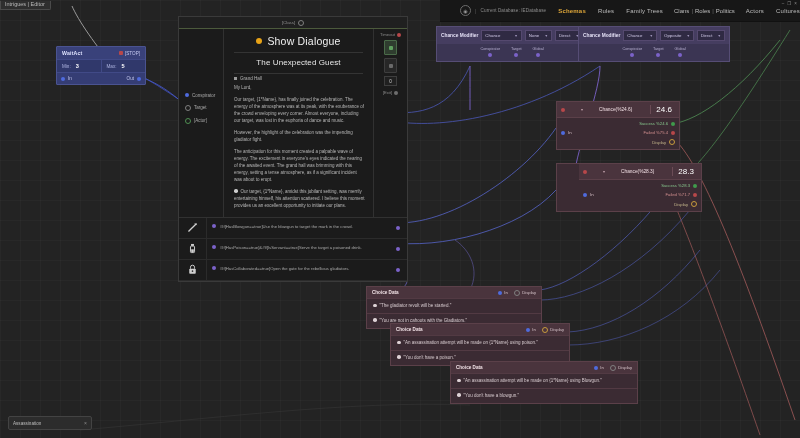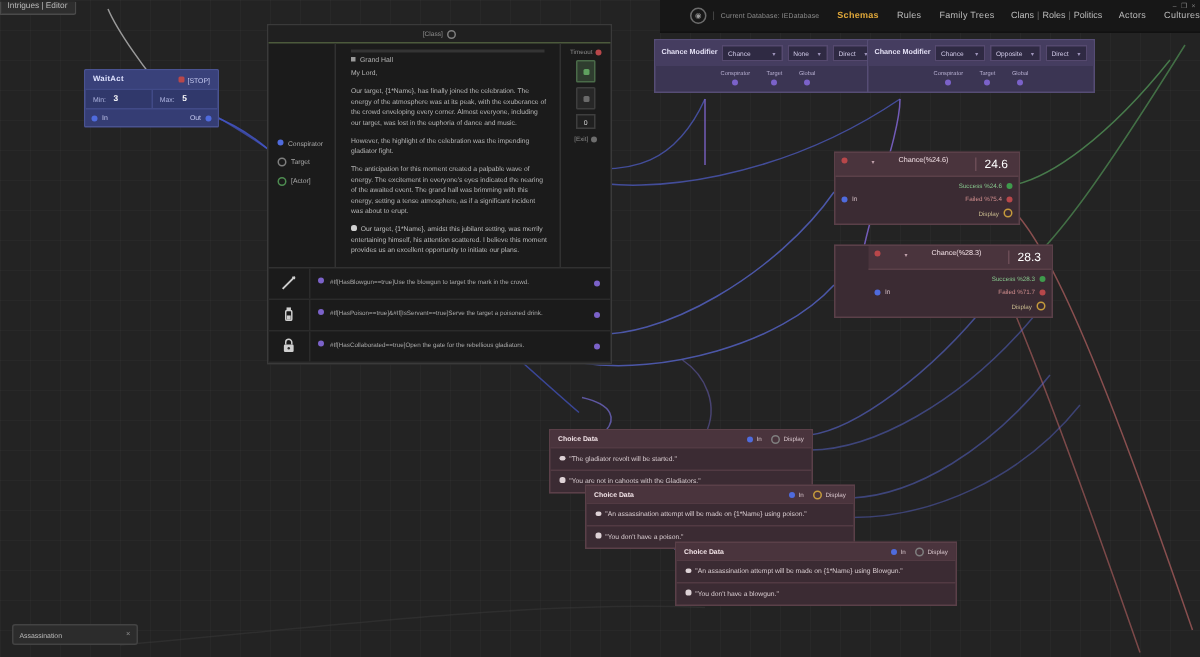--- a/index.html
+++ b/index.html
@@ -128,21 +128,21 @@
   .cmod .dd.w1{width:44px;}
   .cmod .dd.w2{width:26px;}
   .cmod .dd.w3{width:22px;}
   .cmod .dd .ar{font-size:3.6px;color:#9e94bb;}
   .cmod .pins{display:flex;justify-content:center;gap:11px;padding:3px 0 4px;}
   .cmod .pc{display:flex;flex-direction:column;align-items:center;gap:2px;}
   .cmod .pc .l{font-size:3.8px;color:#b6aed0;}
 
   
   .chance{background:#3b2b33;border:1px solid #5b4049;width:122px;}
-  .chance .hdr{display:flex;align-items:flex-start;gap:16px;padding:3px 4px;background:#4a343d;border-bottom:1px solid #5b4049;}
+  .chance .hdr{display:flex;align-items:center;gap:16px;padding:3px 4px;background:#4a343d;border-bottom:1px solid #5b4049;}
   .chance .hdr .nm{font-size:4.8px;color:#f1dfe4;}
   .chance .hdr .ar{font-size:4px;color:#c2a3ac;}
   .chance .big{font-size:8px;color:#ffffff;border-left:1px solid #6b4c56;padding-left:5px;margin-left:2px;}
   .chance .body{display:flex;}
   .chance .bl{width:46px;padding:12px 0 6px 4px;}
   .chance .bl .in{display:flex;align-items:center;gap:3px;font-size:4.4px;color:#d2bcc3;}
   .chance .br{flex:1;padding:3px 4px 4px 0;display:flex;flex-direction:column;align-items:flex-end;gap:4px;}
   .chance .br .r{display:flex;align-items:center;gap:3px;font-size:4.2px;}
   .chance .br .r.s{color:#86c58c;}
   .chance .br .r.f{color:#d08e8e;}
@@ -273,21 +273,26 @@
         <i class="pin hollow"></i>
         <span>Target</span>
       </div>
       <div class="p">
         <i class="pin greenh"></i>
         <span>[Actor]</span>
       </div>
     </div>
 
     <div class="dlg-mid">
+      <div class="dlg-title">
+        <i class="bullet"></i>
+        <span class="txt">Show Dialogue</span>
+      </div>
       <div class="rule"></div>
+      <div class="dlg-sub">The Unexpected Guest</div>
       <div class="rule"></div>
       <div class="dlg-loc">
         <i class="sq"></i>
         <span>Grand Hall</span>
       </div>
       <p class="dlg-p">My Lord,</p>
       <p class="dlg-p">Our target, {1*Name}, has finally joined the celebration. The energy of the atmosphere was at its peak, with the exuberance of the crowd enveloping every corner. Almost everyone, including our target, was lost in the euphoria of dance and music.</p>
       <p class="dlg-p">However, the highlight of the celebration was the impending gladiator fight.</p>
       <p class="dlg-p">The anticipation for this moment created a palpable wave of energy. The excitement in everyone's eyes indicated the nearing of the awaited event. The grand hall was brimming with this energy, setting a tense atmosphere, as if a significant incident was about to erupt.</p>
       <p class="dlg-p lead">

